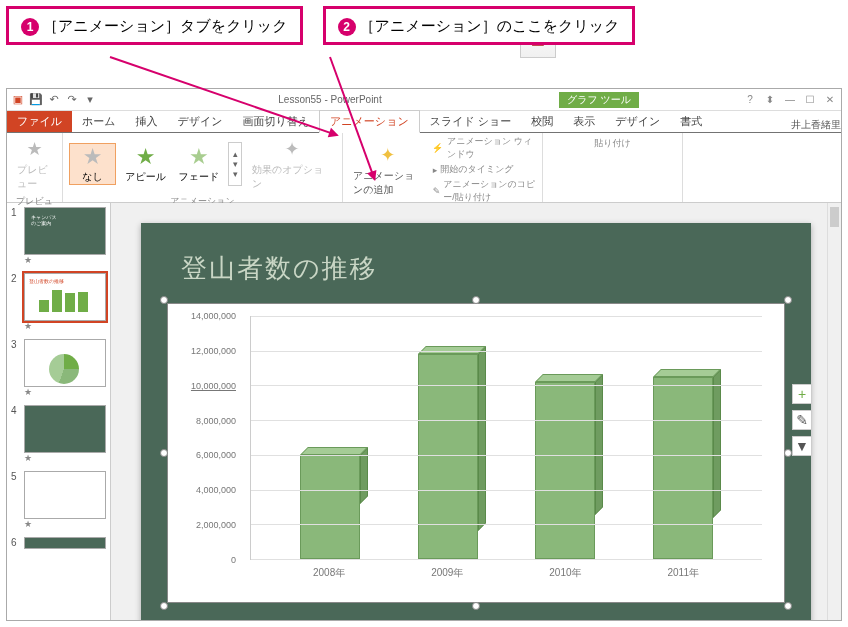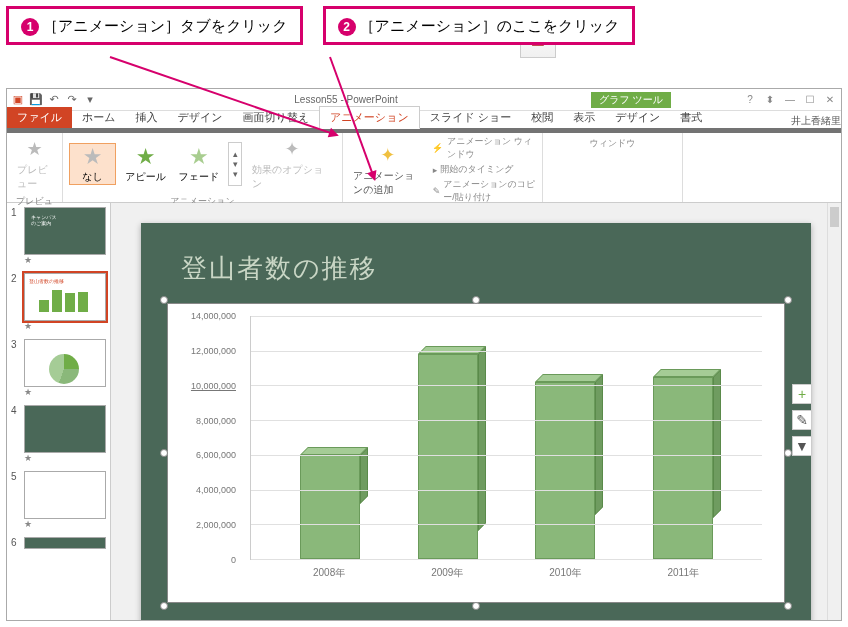--- a/index.html
+++ b/index.html
@@ -16,26 +16,26 @@
 .arrow::after { content: ""; position: absolute; right: -2px; top: -4px; border-left: 10px solid #d6006c; border-top: 5px solid transparent; border-bottom: 5px solid transparent; }
 
 
 .ppt-window { position: absolute; top: 88px; left: 6px; width: 836px; height: 533px; border: 1px solid #aaa; background: #fff; display: flex; flex-direction: column; }
 
 
 .titlebar { height: 22px; background: #fff; display: flex; align-items: center; font-size: 10px; color: #666; border-bottom: 1px solid #ddd; }
 .titlebar .qat { display: flex; gap: 4px; padding: 0 4px; }
 .titlebar .qat span { width: 14px; height: 14px; display: inline-flex; align-items: center; justify-content: center; font-size: 11px; }
 .titlebar .title { flex: 1; text-align: center; }
-.titlebar .tools-label { background: #70ad47; color: #fff; padding: 1px 8px; font-size: 10px; margin-right: 68px; }
+.titlebar .tools-label { background: #70ad47; color: #fff; padding: 1px 8px; font-size: 10px; margin-right: 100px; }
 .titlebar .win-controls { display: flex; gap: 6px; padding: 0 4px; color: #888; }
 .titlebar .win-controls span { width: 14px; text-align: center; }
 
 
-.tabs { height: 22px; display: flex; align-items: flex-end; font-size: 11px; border-bottom: 5px solid #737373; }
+.tabs { height: 22px; display: flex; align-items: flex-end; font-size: 11px; border-bottom: 1px solid #737373; }
 .tab { padding: 3px 10px; color: #444; cursor: pointer; }
 .tab.file { background: #d14424; color: #fff; }
 .tab.active { color: #d14424; border: 1px solid #ccc; border-bottom: 1px solid #fff; background: #fff; margin-bottom: -1px; }
 .tab.context { color: #444; }
 .user { margin-left: auto; font-size: 10px; color: #555; }
 
 
 .ribbon { height: 70px; background: #fff; border-bottom: 1px solid #ccc; display: flex; font-size: 10px; position: relative; }
 .group { border-right: 1px solid #ddd; padding: 2px 6px; display: flex; flex-direction: column; justify-content: space-between; }
 .group-label { text-align: center; color: #888; font-size: 9px; padding-top: 2px; }
@@ -199,21 +199,21 @@
             </div>
           <div class="line">
               <span>✎</span>
               <span>アニメーションのコピー/貼り付け</span>
             </div>
         </div>
       </div>
       <div class="group-label">アニメーションの詳細設定</div>
     </div>
     <div class="group" style="width:140px">
-      <div class="group-label">ウィンドウ</div>
+      <div class="group-label">貼り付け</div>
     </div>
   </div>
 
   <div class="work">
     <div class="slide-panel">
       <div class="thumb-row">
           <div class="thumb-num">1</div>
           <div>
             <div class="thumb">
               <div class="dark-text">キャンパス<br>のご案内</div>

